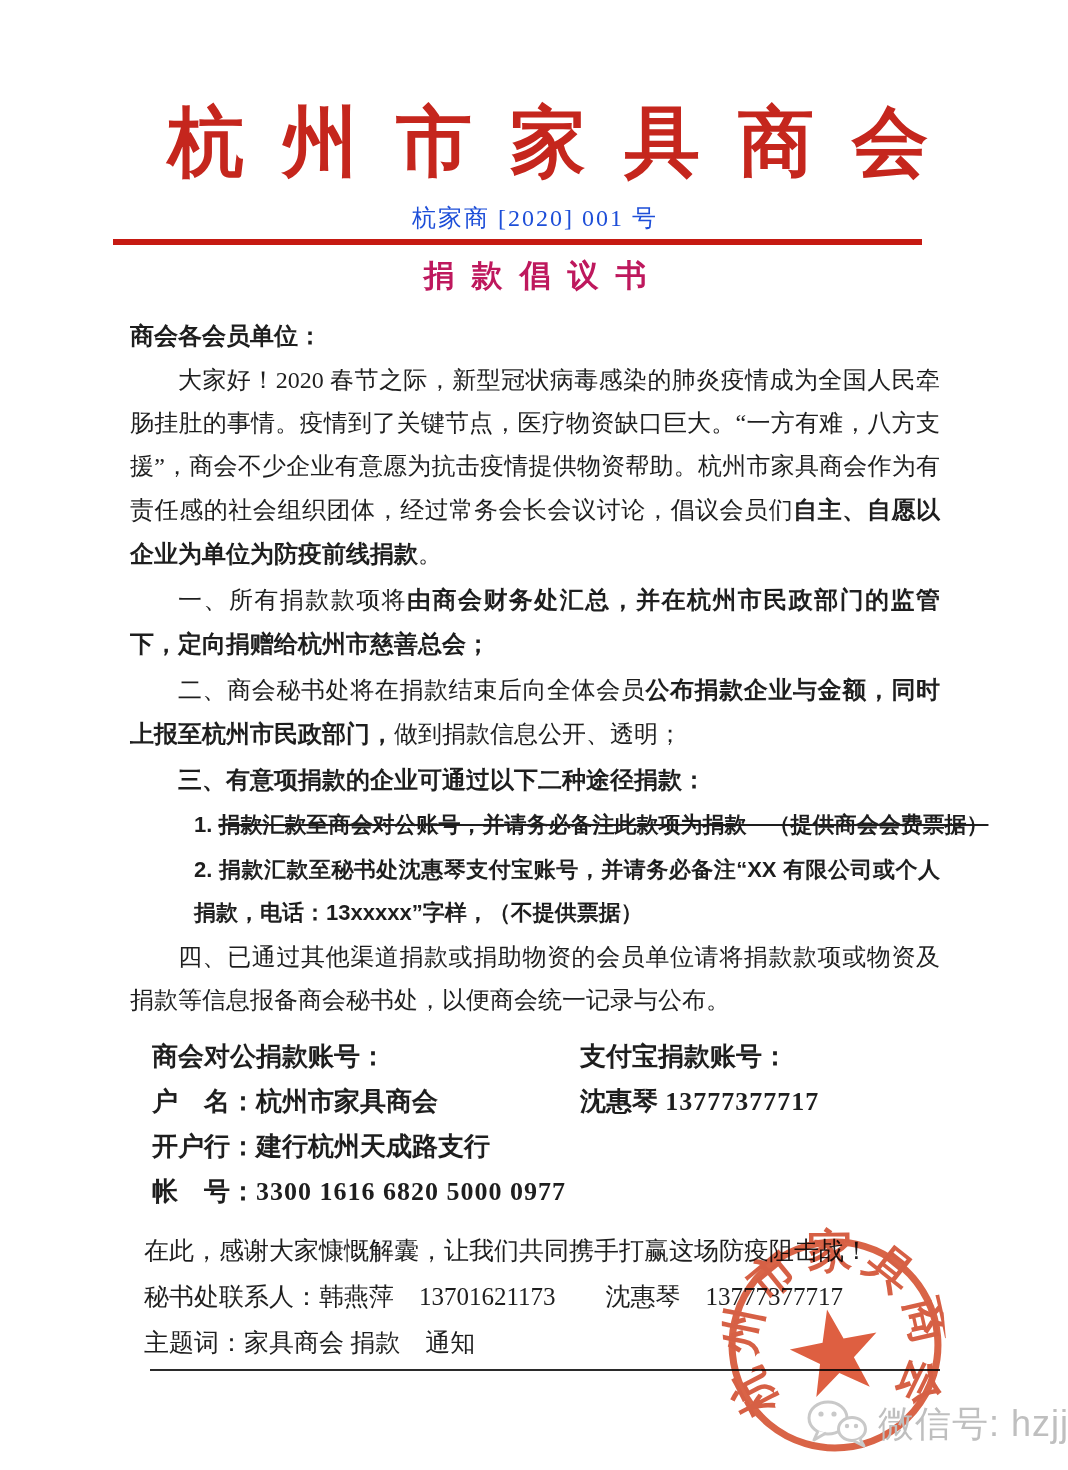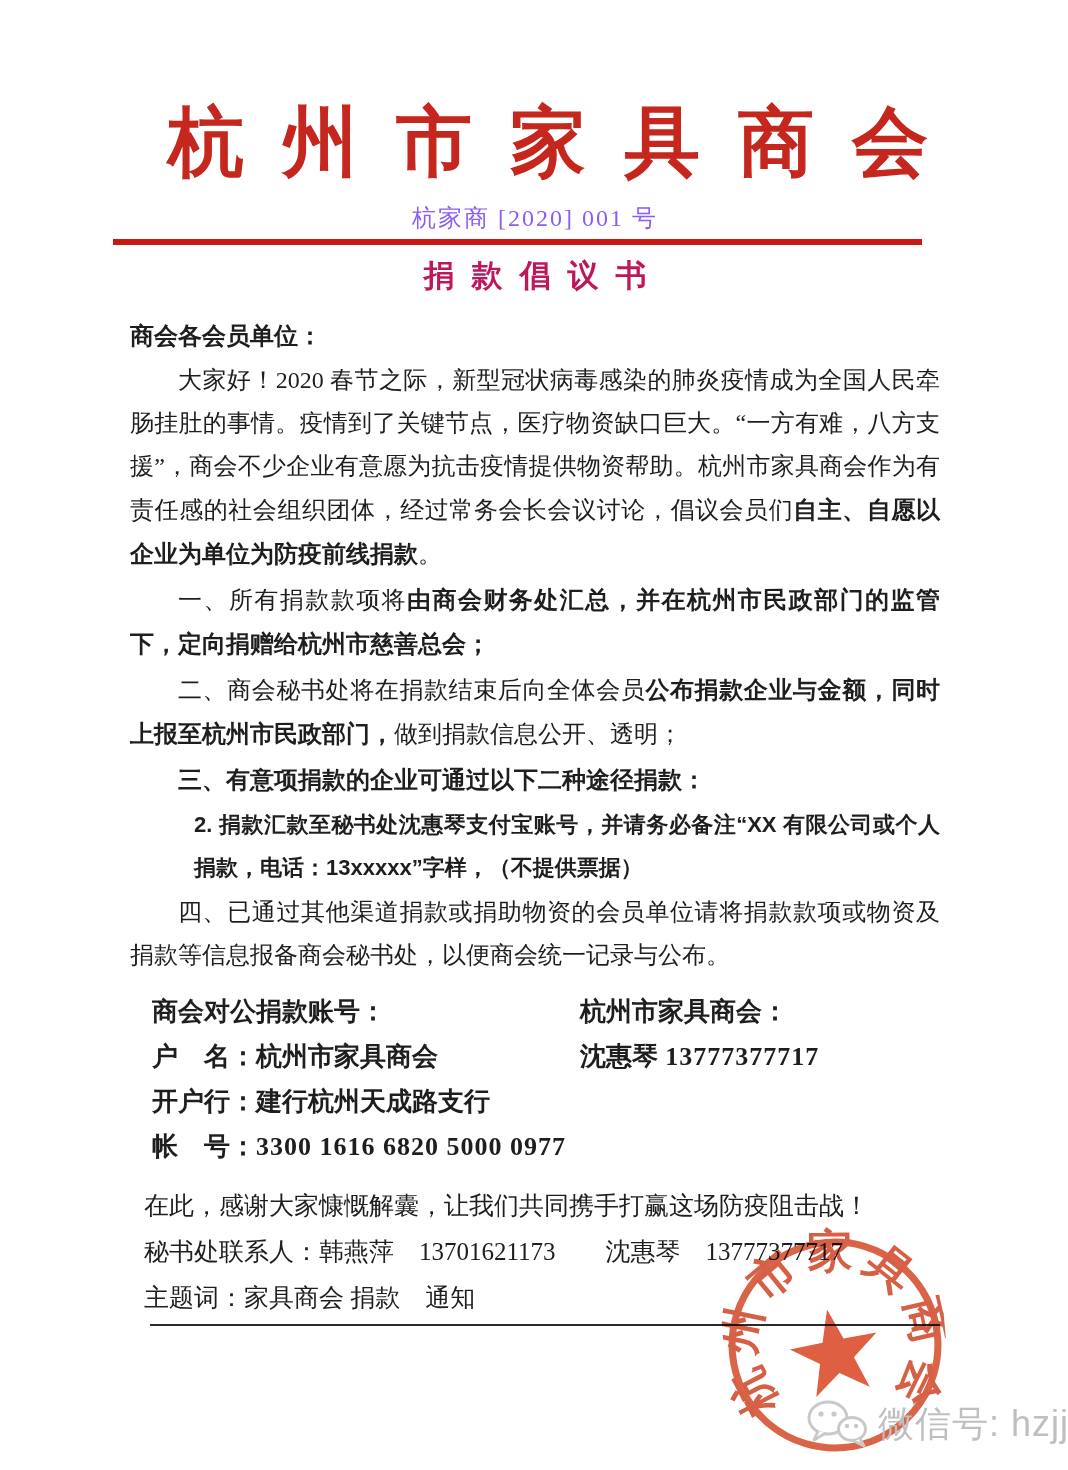--- a/index.html
+++ b/index.html
@@ -8,21 +8,21 @@
     font-family:"Liberation Serif","DejaVu Serif",serif;color:#1e1e1e;
     overflow:hidden;
   }
   .content{padding:0 128px 0 130px;}
   
   .org-title{
     margin-top:92px;text-align:center;color:#c5261d;
     font-size:76px;line-height:100px;font-weight:bold;
     letter-spacing:.5em;padding-left:.5em;white-space:nowrap;
   }
-  .doc-number{margin-top:12px;text-align:center;font-size:24px;line-height:28px;letter-spacing:2px;color:#8b5cf6;}
+  .doc-number{margin-top:12px;text-align:center;font-size:24px;line-height:28px;letter-spacing:2px;color:#1d4ed8;}
   .red-rule{height:6px;background:#c61a12;margin:7px 18px 0 -17px;}
   .doc-title{
     margin-top:13px;text-align:center;font-size:31px;line-height:36px;font-weight:bold;
     font-family:"Liberation Sans","DejaVu Sans",sans-serif;
     letter-spacing:.55em;padding-left:.55em;color:#be185d;
   }
   
   .body{margin-top:20px;font-size:24px;line-height:43px;text-align:justify;}
   .body p{margin:0;}
   .salutation{font-weight:bold;font-family:"Liberation Sans","DejaVu Sans",sans-serif;}
@@ -74,35 +74,36 @@
       <p class="salutation">商会各会员单位：</p>
 
       <p class="para"><span>大家好！2020 春节之际，新型冠状病毒感染的肺炎疫情成为全国人民牵肠挂肚的事情。疫情到了关键节点，医疗物资缺口巨大。“一方有难，八方支援”，商会不少企业有意愿为抗击疫情提供物资帮助。杭州市家具商会作为有责任感的社会组织团体，经过常务会长会议讨论，倡议会员们</span><span class="b">自主、自愿以企业为单位为防疫前线捐款</span><span>。</span></p>
 
       <p class="para"><span>一、所有捐款款项将</span><span class="b">由商会财务处汇总，并在杭州市民政部门的监管下，定向捐赠给杭州市慈善总会；</span></p>
 
       <p class="para"><span>二、商会秘书处将在捐款结束后向全体会员</span><span class="b">公布捐款企业与金额，同时上报至杭州市民政部门，</span><span>做到捐款信息公开、透明；</span></p>
 
       <p class="para b">三、有意项捐款的企业可通过以下二种途径捐款：</p>
 
+      <p class="item item1 b"><span>1. </span><span class="strike">捐款汇款至商会对公账号，并请务必备注此款项为捐款　（提供商会会费票据）</span></p>
 
       <p class="item b">2. 捐款汇款至秘书处沈惠琴支付宝账号，并请务必备注“XX 有限公司或个人捐款，电话：13xxxxx”字样，（不提供票据）</p>
 
       <p class="para">四、已通过其他渠道捐款或捐助物资的会员单位请将捐款款项或物资及捐款等信息报备商会秘书处，以便商会统一记录与公布。</p>
     </div>
 
     <div class="accounts">
       <div class="acc-left">
         <div class="acc-line">商会对公捐款账号：</div>
         <div class="acc-line"><span>户　名：</span><span>杭州市家具商会</span></div>
         <div class="acc-line">开户行：建行杭州天成路支行</div>
         <div class="acc-line"><span>帐　号：</span><span class="num">3300 1616 6820 5000 0977</span></div>
       </div>
       <div class="acc-right">
-        <div class="acc-line">杭州市家具商会：</div>
+        <div class="acc-line">支付宝捐款账号：</div>
         <div class="acc-line"><span>沈惠琴 </span><span class="num">13777377717</span></div>
       </div>
     </div>
 
     <p class="closing">在此，感谢大家慷慨解囊，让我们共同携手打赢这场防疫阻击战！</p>
     <p class="contacts">秘书处联系人：韩燕萍　13701621173　　沈惠琴　13777377717</p>
     <p class="keywords">主题词：家具商会 捐款　通知</p>
 
     <div class="footer-rule"></div>
   </div>

